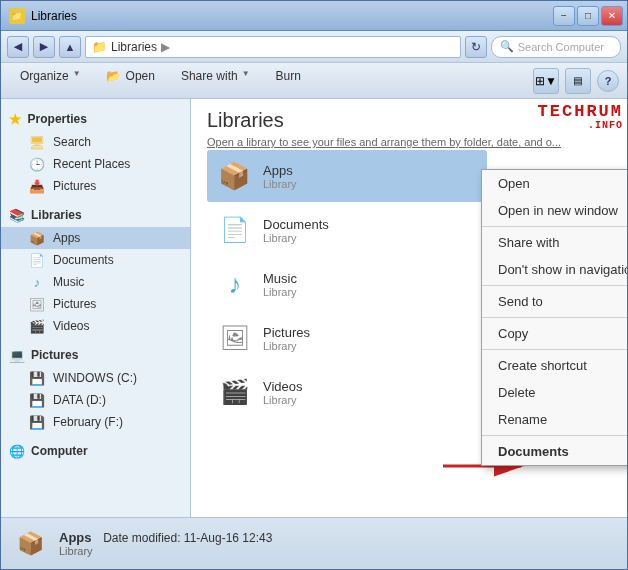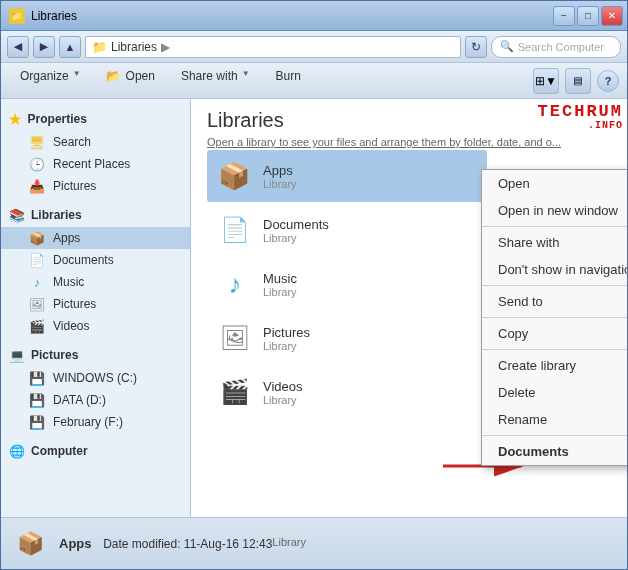--- a/index.html
+++ b/index.html
@@ -342,21 +342,21 @@
     }
 
     .status-icon {
       width: 36px; height: 36px;
       font-size: 22px;
       display: flex; align-items: center; justify-content: center;
     }
 
     .status-info {
       display: flex;
-      flex-direction: row;
+      flex-direction: column;
     }
 
     .status-name {
       font-size: 13px;
       font-weight: bold;
       color: #333;
     }
 
     .status-type {
       font-size: 11px;
@@ -586,21 +586,21 @@
         <div class="ctx-separator"></div>
         <div class="ctx-item has-sub">
           <span>Send to</span>
         </div>
         <div class="ctx-separator"></div>
         <div class="ctx-item">
           <span>Copy</span>
         </div>
         <div class="ctx-separator"></div>
         <div class="ctx-item">
-          <span>Create library</span>
+          <span>Create shortcut</span>
         </div>
         <div class="ctx-item">
           <span>Delete</span>
         </div>
         <div class="ctx-item">
           <span>Rename</span>
         </div>
         <div class="ctx-separator"></div>
         <div class="ctx-item" style="font-weight:bold;">
           <span>Documents</span>

